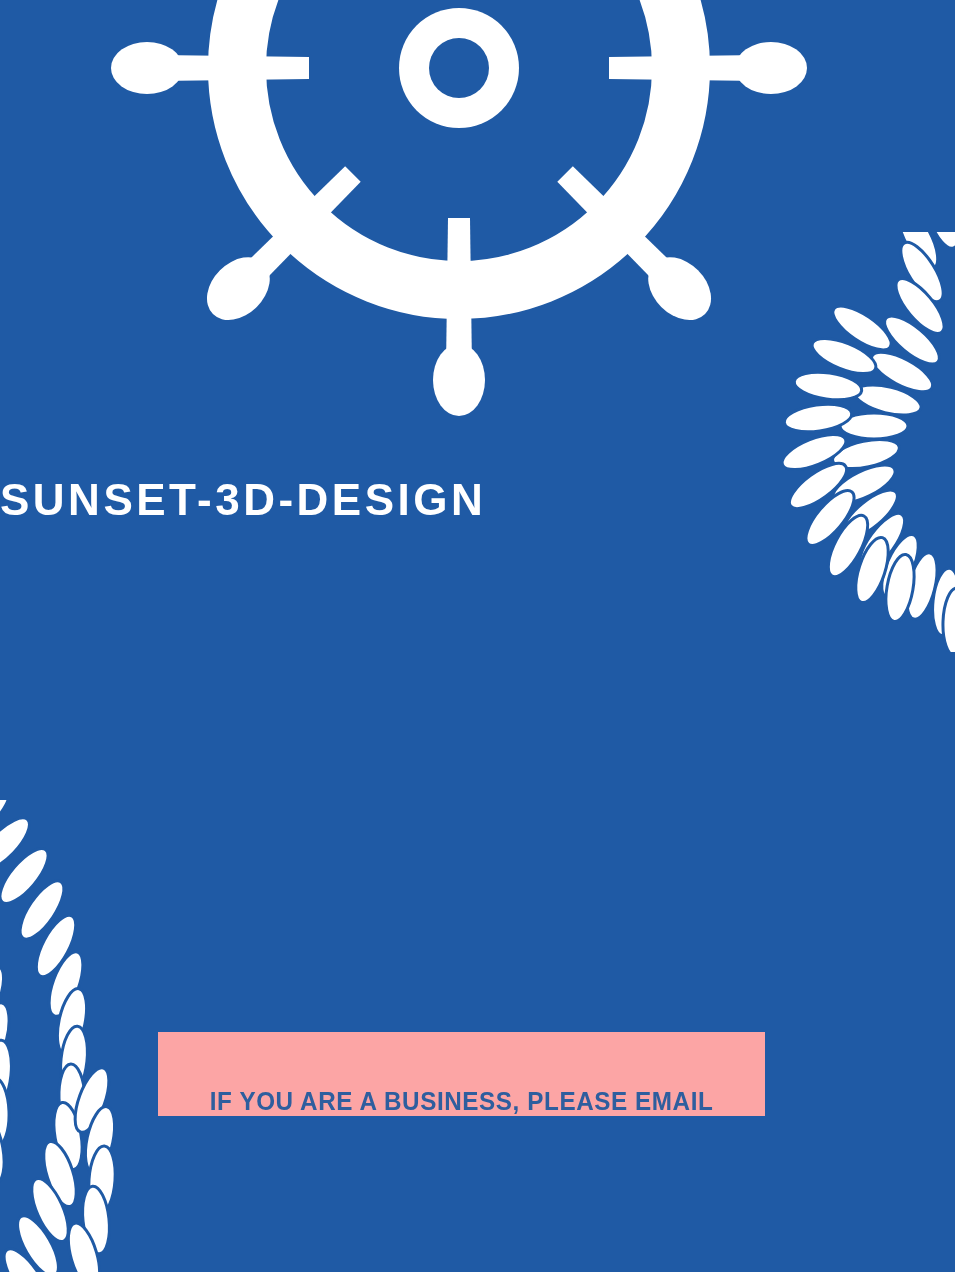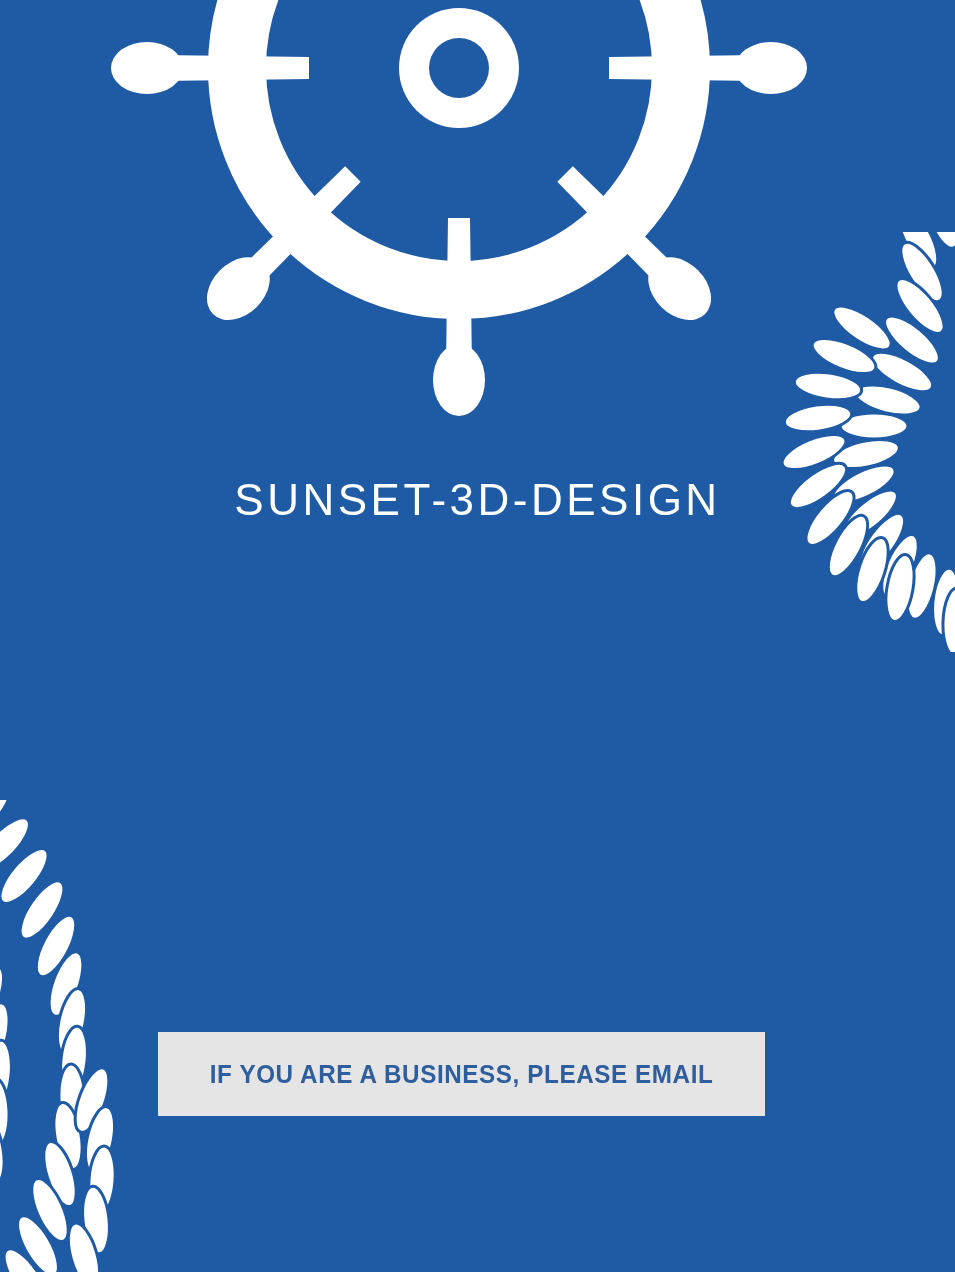--- a/index.html
+++ b/index.html
@@ -40,24 +40,23 @@
     width: 215px;
     height: 480px;
   }
 
   
   .brand-title {
     position: absolute;
     top: 478px;
     left: 0;
     width: 955px;
-    text-align: center;
     color: #ffffff;
     font-size: 44px;
-    font-weight: 400;
+    font-weight: 700;
     letter-spacing: 3.5px;
     line-height: 1;
     font-stretch: condensed;
     white-space: nowrap;
   }
 
   #terms-list {
     position: absolute;
     top: 645px;
     left: 0;
@@ -73,23 +72,23 @@
     white-space: nowrap;
     transform: scaleX(0.94);
   }
 
   #cta-button {
     position: absolute;
     left: 158px;
     top: 1032px;
     width: 607px;
     height: 84px;
-    background: #e5e5e5;
+    background: #fca5a5;
     display: flex;
-    align-items: center;
+    align-items: flex-end;
     justify-content: center;
   }
   #cta-label {
     color: #2E5E9E;
     font-size: 25px;
     font-weight: 700;
     letter-spacing: 0.6px;
     white-space: nowrap;
     transform: scaleX(0.97);
   }

